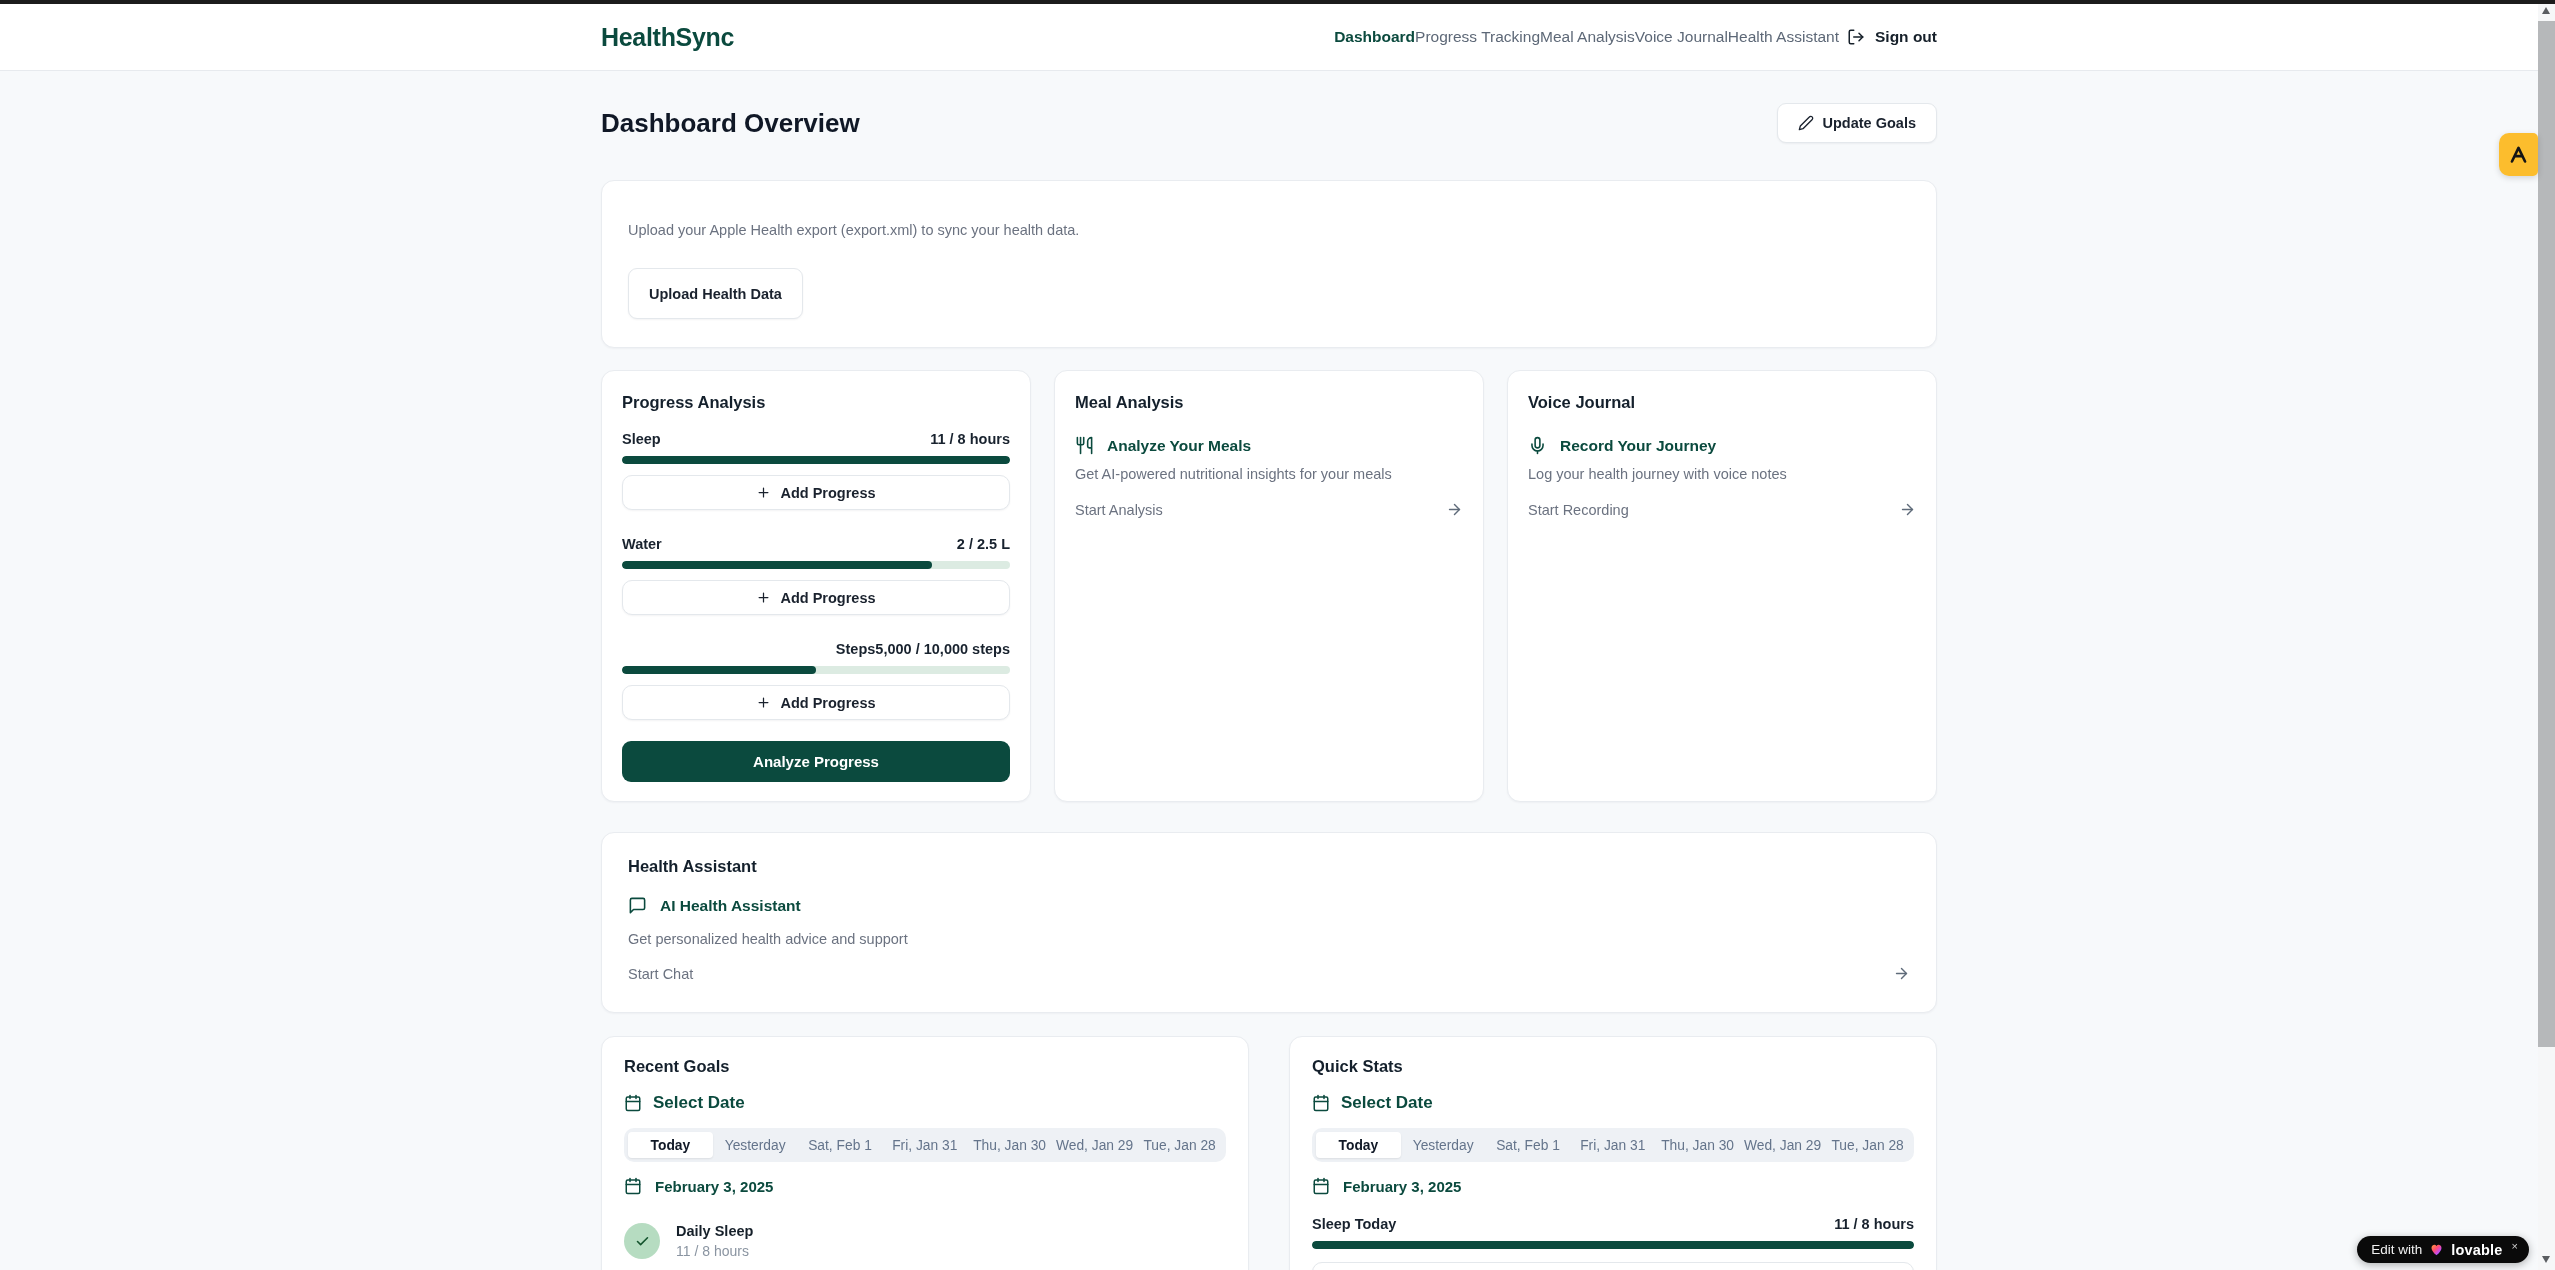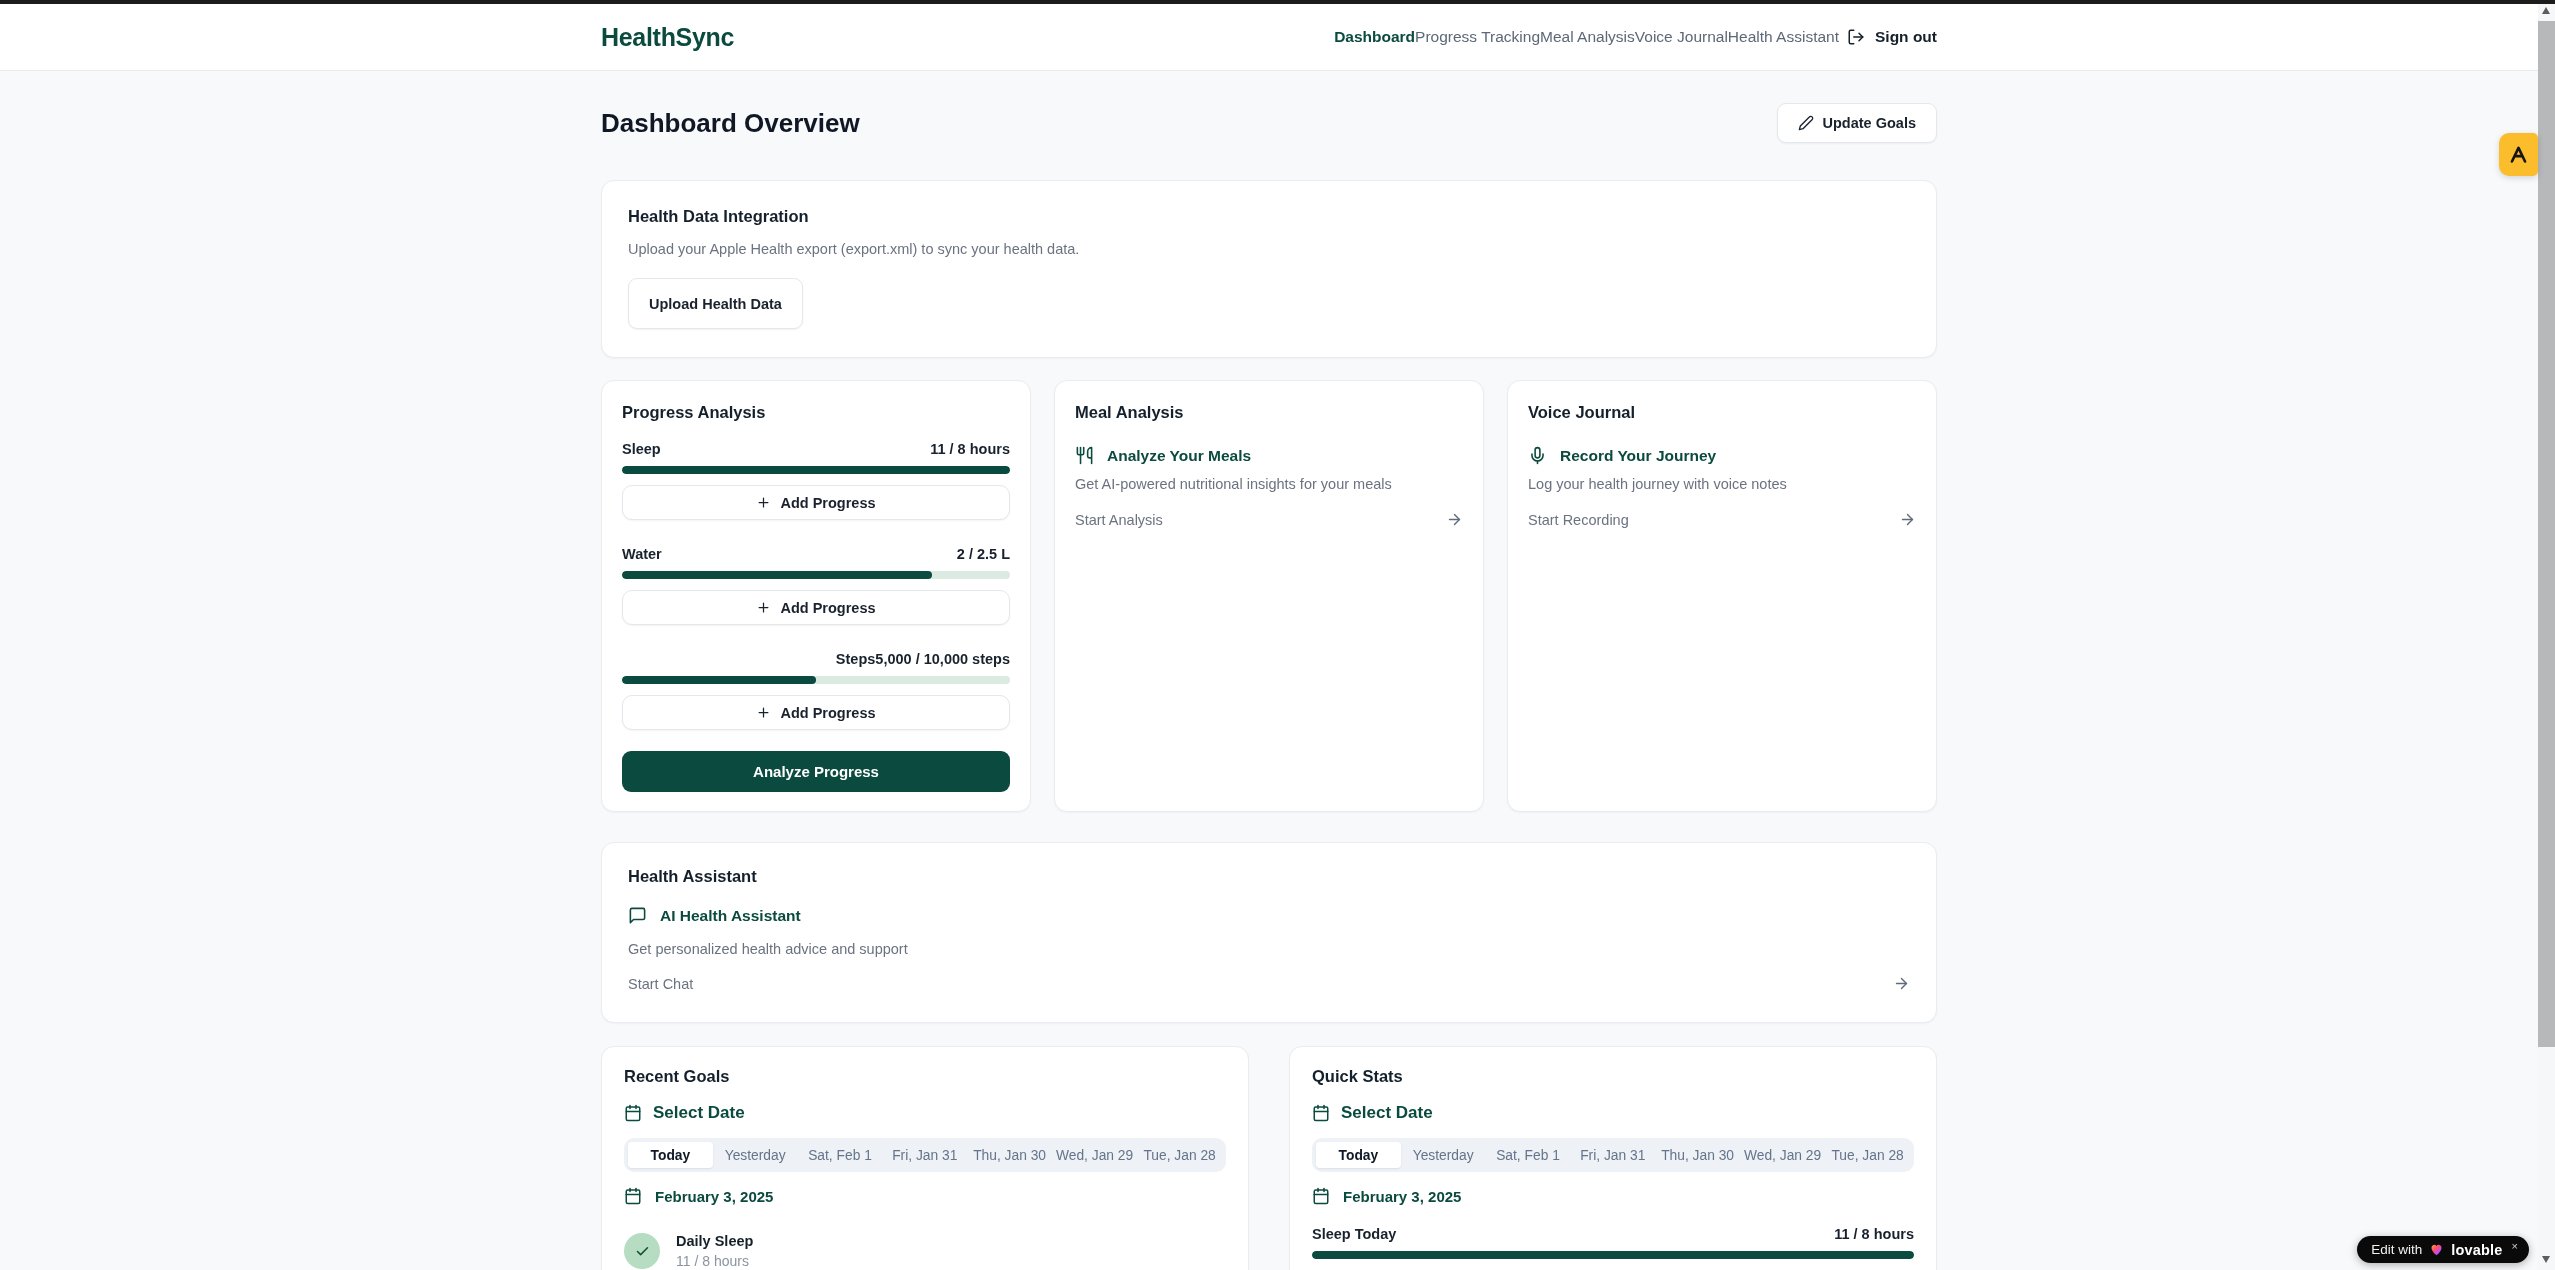--- a/index.html
+++ b/index.html
@@ -31,21 +31,21 @@
          box-shadow:0 1px 2px rgba(16,24,40,.05); cursor:pointer; font-family:inherit; }
   .btn-update { height:40px; padding:0 20px; }
 
   
   .card { background:#fff; border:1px solid #e9ecf0; border-radius:13px; box-shadow:0 1px 2px rgba(16,24,40,.04); }
   .card h2 { font-size:16.5px; font-weight:700; color:#14202c; }
   .muted { font-size:14.5px; color:#6b7280; }
 
   .card-integration { margin-top:37px; padding:26px 26px 28px; }
   .card-integration .muted { margin-top:15px; }
-  .btn-upload { margin-top:21px; height:51px; padding:16px 20px; }
+  .btn-upload { margin-top:30px; height:51px; padding:16px 20px; }
 
   .grid3 { margin-top:22px; display:grid; grid-template-columns:1fr 1fr 1fr; gap:23px; }
   .grid3 .card { padding:22px 20px; height:432px; }
 
   .metric-head { display:flex; justify-content:space-between; align-items:center; margin-top:19px;
                  font-size:14.5px; font-weight:600; color:#18222e; }
   .track { margin-top:9px; height:8px; border-radius:5px; background:var(--track-green,#dcebe2); overflow:hidden; }
   .fill { height:100%; background:var(--primary,#0b4a3e); border-radius:5px; }
   .btn-add { margin-top:11px; width:100%; height:35px; border-radius:10px; }
   .btn-analyze { margin-top:21px; width:100%; height:41px; border-radius:9px; background:var(--primary,#0b4a3e);
@@ -138,21 +138,20 @@
       <h1>Dashboard Overview</h1>
       <button class="btn btn-update">
         <svg class="icon" width="16" height="16" viewBox="0 0 24 24" fill="none" stroke="currentColor" stroke-width="2" stroke-linecap="round" stroke-linejoin="round">
             <path d="M17 3a2.85 2.83 0 1 1 4 4L7.5 20.5 2 22l1.5-5.5Z"></path>
           </svg>
         <span>Update Goals</span>
       </button>
     </div>
 
     <section class="card card-integration">
-      <h2>Health Data Integration</h2>
       <p class="muted">Upload your Apple Health export (export.xml) to sync your health data.</p>
       <button class="btn btn-upload">
         <span>Upload Health Data</span>
       </button>
     </section>
 
     <div class="grid3">
       <section class="card">
         <h2>Progress Analysis</h2>
 

